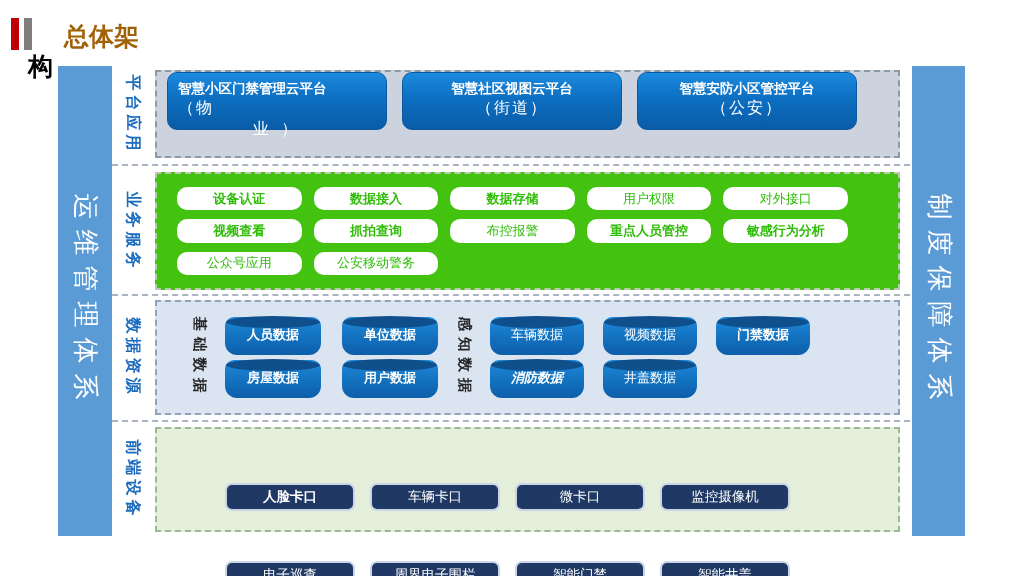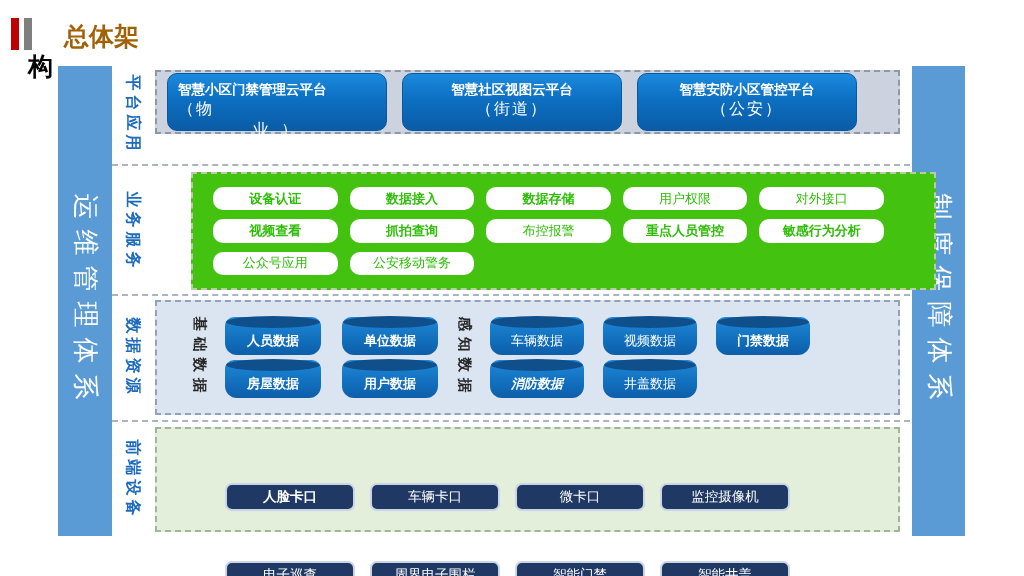--- a/index.html
+++ b/index.html
@@ -25,38 +25,38 @@
   .gutter-label .rot { color:#1c6bbd; font-size:16px; font-weight:bold; letter-spacing:4px; }
   .gl-1 { top:70px; height:88px; }
   .gl-2 { top:172px; height:118px; }
   .gl-3 { top:300px; height:115px; }
   .gl-4 { top:427px; height:105px; }
   .sep { position:absolute; left:112px; width:798px; height:0; border-top:2px dashed #aab4c2; }
   .sep-1 { top:164px; } .sep-2 { top:294px; } .sep-3 { top:420px; }
 
   
   .panel { position:absolute; left:155px; width:745px; }
-  .panel-platform { top:70px; height:64px; background:#ccd3df; border:2px dashed #8e99a6; display:flex; align-items:center; gap:15px; padding-left:10px; }
+  .panel-platform { top:70px; height:88px; background:#ccd3df; border:2px dashed #8e99a6; display:flex; align-items:flex-start; gap:15px; padding-left:10px; }
   .plat-box { width:220px; height:58px; border-radius:10px; background:linear-gradient(180deg,#1b8ade 0%,#0d6fc2 45%,#0a5ca6 100%); border:1px solid #0a58a0; color:#fff; padding-top:7px; }
   .plat-box .l1 { font-size:13.5px; font-weight:bold; text-align:center; }
   .plat-box.first .l1, .plat-box.first .l2 { text-align:left; padding-left:10px; }
   .plat-box .l2 { font-size:16px; font-weight:400; text-align:center; letter-spacing:2px; }
   .plat-box .l3 { font-size:16px; font-weight:400; text-align:center; letter-spacing:4px; }
 
-  .panel-business { top:172px; height:118px; background:#43c210; border:2px dashed #bcc9b2; display:grid; grid-template-columns:repeat(5,1fr); column-gap:12px; row-gap:9px; padding:13px 50px 13px 20px;margin-left:36px; }
+  .panel-business { top:172px; height:118px; background:#43c210; border:2px dashed #bcc9b2; display:grid; grid-template-columns:repeat(5,1fr); column-gap:12px; row-gap:9px; padding:13px 50px 13px 20px; }
   .biz-item { background:#fff; border-radius:10px; color:#2fbd08; font-size:13px; display:flex; align-items:center; justify-content:center; }
   .biz-item.bold { font-weight:bold; }
 
   .panel-data { top:300px; height:115px; background:#dbe4f1; border:2px dashed #94a2b8; display:flex; align-items:center; padding-left:30px; }
   .vlabel { width:24px; height:92px; display:flex; align-items:center; justify-content:center; flex:0 0 auto; }
   .vlabel .rot { color:#262626; font-size:14.5px; font-weight:bold; letter-spacing:6px; }
   .cyl-grid { display:grid; row-gap:5px; margin-left:14px; flex:0 0 auto; }
   .cyl-grid.g2 { grid-template-columns:repeat(2,96px); column-gap:21px; margin-right:14px; }
   .cyl-grid.g3 { grid-template-columns:repeat(3,94px); column-gap:19px; }
-  .cyl { position:relative; height:38px; border-radius:9px 9px 12px 12px; background:linear-gradient(180deg,#2089d8 0%,#1271bf 55%,#0d5ea9 100%); color:#fff; font-size:13px; font-weight:bold; display:flex; align-items:center; justify-content:center; padding-top:9px; }
+  .cyl { position:relative; height:38px; border-radius:9px 9px 12px 12px; background:linear-gradient(180deg,#2089d8 0%,#1271bf 55%,#0d5ea9 100%); color:#fff; font-size:13px; font-weight:bold; display:flex; justify-content:center; padding-top:9px; }
   .cyl::before { content:""; position:absolute; left:1px; right:1px; top:-1px; height:12px; background:#0e4f8c; border-radius:50%; }
   .cyl span { position:relative; z-index:1; }
   .cyl.regular { font-weight:400; }
   .cyl.bold-italic { font-weight:bold; font-style:italic; }
 
   .panel-devices { top:427px; height:105px; background:#e3efdb; border:2px dashed #9db896; display:grid; grid-template-columns:repeat(4,130px); column-gap:15px; row-gap:14px; padding:18px 0 0 68px; align-content:start; }
   .dev-item { height:28px; background:#1f3864; border:2px solid #c9d4e6; border-radius:7px; color:#fff; font-size:13.5px; display:flex; align-items:center; justify-content:center;margin-top:36px; }
   .dev-item.bold { font-weight:bold; }
 </style>
 </head>

